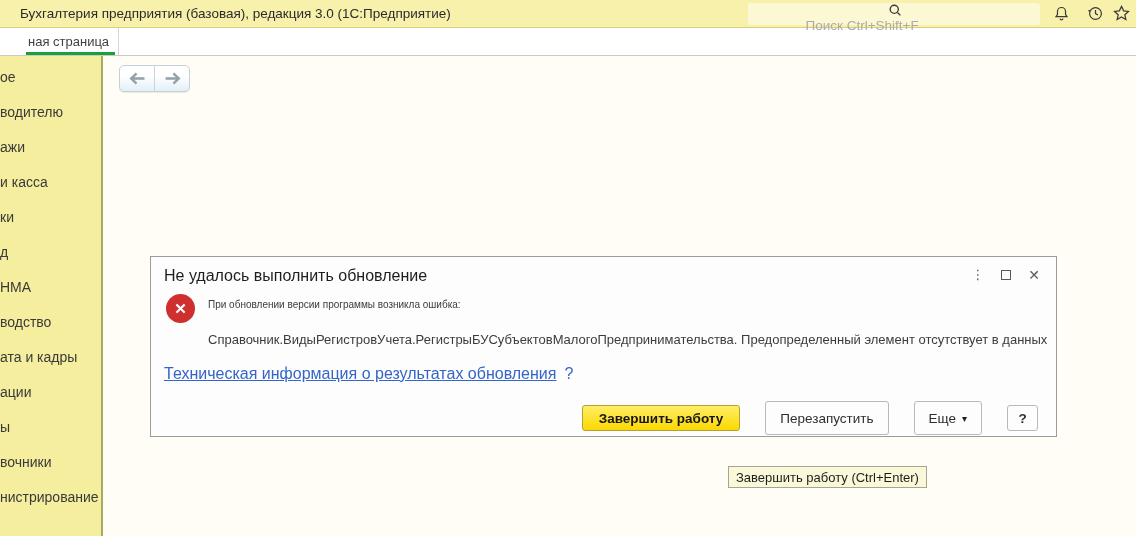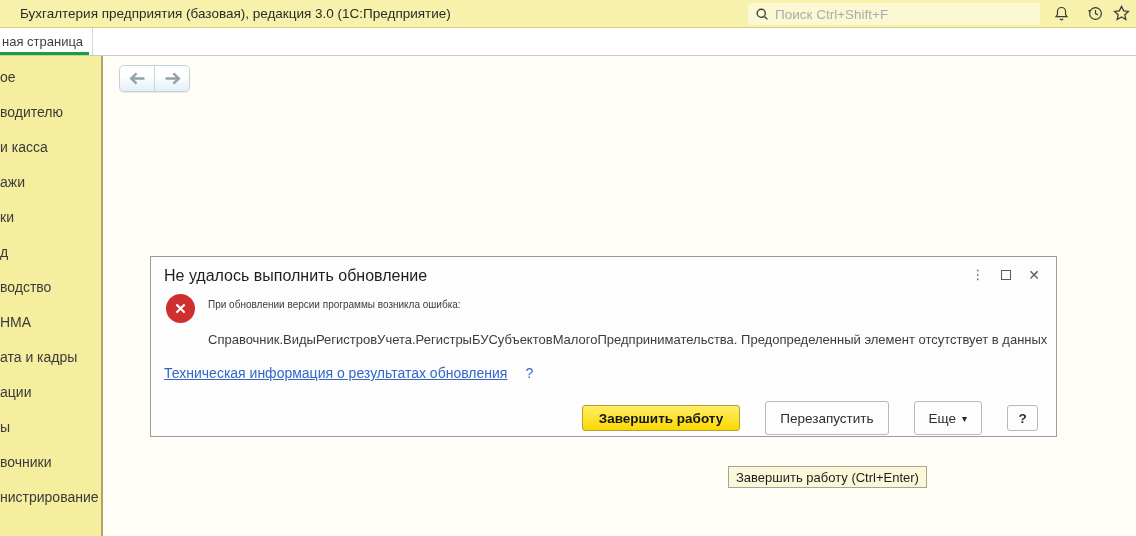--- a/index.html
+++ b/index.html
@@ -9,34 +9,34 @@
     -webkit-font-smoothing:antialiased;
   }
   
   .titlebar{
     height:27px;background:#f7f1ab;border-bottom:1px solid #d9d07c;
     display:flex;align-items:center;position:relative;
   }
   .app-title{margin-left:20px;font-size:13.5px;color:#2b2b2b;white-space:nowrap;}
   .searchbox{
     position:absolute;left:748px;top:3px;width:292px;height:22px;
-    background:#fcf8d3;border-radius:3px;display:flex;align-items:center;
+    background:#fcf8d3;border-radius:3px;display:flex;align-items:center;flex-direction:column;
   }
   .searchbox svg{margin:0 5px 0 7px;flex:none;}
   .searchbox input{
     flex:1;border:none;outline:none;background:transparent;
     font-family:"Liberation Sans",sans-serif;font-size:13.5px;color:#333;
     padding:0;min-width:0;
   }
   .searchbox input::placeholder{color:#ababab;}
   .tb-icons{position:absolute;right:0;top:0;height:27px;display:flex;align-items:center;}
   .tb-icon{width:34px;height:27px;display:flex;align-items:center;justify-content:center;cursor:default;}
   .tb-icon.star{width:24px;justify-content:flex-start;overflow:hidden;}
   
-  .tabbar{height:27px;background:#ffffff;display:flex;}
+  .tabbar{height:27px;background:#ffffff;display:flex;padding-left:26px;}
   .tab{
     width:93px;box-sizing:border-box;border-right:1px solid #d7d7d7;position:relative;
     display:flex;align-items:center;font-size:13px;color:#3f3f3f;padding-left:2px;white-space:nowrap;overflow:hidden;
   }
   .tab-underline{position:absolute;left:0;bottom:0;width:89px;height:3px;background:#17a13c;}
   
   .main{display:flex;height:480px;border-top:1px solid #cbcbbd;}
   .sidebar{
     width:101px;flex:none;background:#f5ee9e;border-right:2px solid #a9a960;
     padding-top:4px;box-sizing:content-box;
@@ -61,21 +61,21 @@
   .dc-menu{font-size:13px;letter-spacing:0;line-height:14px;cursor:default;}
   .dc-max{width:10px;height:10px;border:1.5px solid #5a5a5a;box-sizing:border-box;cursor:default;}
   .dc-close{font-size:14px;line-height:14px;cursor:default;}
   .err-icon{
     position:absolute;left:15px;top:37px;width:29px;height:29px;border-radius:50%;
     background:#cf2f2f;color:#fff;font-weight:700;font-size:15px;
     display:flex;align-items:center;justify-content:center;
   }
   .dlg-line1{position:absolute;left:57px;top:42px;font-size:10px;color:#3c3c3c;white-space:nowrap;}
   .dlg-line2{position:absolute;left:57px;top:75px;font-size:13px;color:#3c3c3c;white-space:nowrap;}
-  .dlg-linkrow{position:absolute;left:13px;top:108px;font-size:14px;display:flex;gap:18px;align-items:flex-start;}
+  .dlg-linkrow{position:absolute;left:13px;top:108px;font-size:16px;display:flex;gap:8px;align-items:flex-start;}
   .dlg-link{color:#3465c8;text-decoration:underline;cursor:pointer;}
   .dlg-link-help{color:#3465c8;cursor:pointer;}
   .dlg-buttons{position:absolute;right:18px;top:144px;display:flex;align-items:center;gap:25px;}
   .btn{
     height:26px;display:inline-flex;align-items:center;justify-content:center;
     border:1px solid #b9b9b9;border-radius:3px;background:#fdfdfd;
     font-family:"Liberation Sans",sans-serif;font-size:13.5px;color:#2e2e2e;
     padding:16px 14px;cursor:default;box-sizing:border-box;white-space:nowrap;
   }
   .btn-primary{
@@ -133,26 +133,26 @@
     <span>ная страница</span>
     <div class="tab-underline"></div>
   </div>
 </div>
 
 <div class="main">
 
   <div class="sidebar">
     <div class="side-item">ое</div>
     <div class="side-item">водителю</div>
+    <div class="side-item">ажи</div>
     <div class="side-item">и касса</div>
-    <div class="side-item">ажи</div>
     <div class="side-item">ки</div>
     <div class="side-item">д</div>
+    <div class="side-item">НМА</div>
     <div class="side-item">водство</div>
-    <div class="side-item">НМА</div>
     <div class="side-item">ата и кадры</div>
     <div class="side-item">ации</div>
     <div class="side-item">ы</div>
     <div class="side-item">вочники</div>
     <div class="side-item">нистрирование</div>
   </div>
 
   <div class="content">
     <div class="navbtns">
       <div class="navbtn back">

